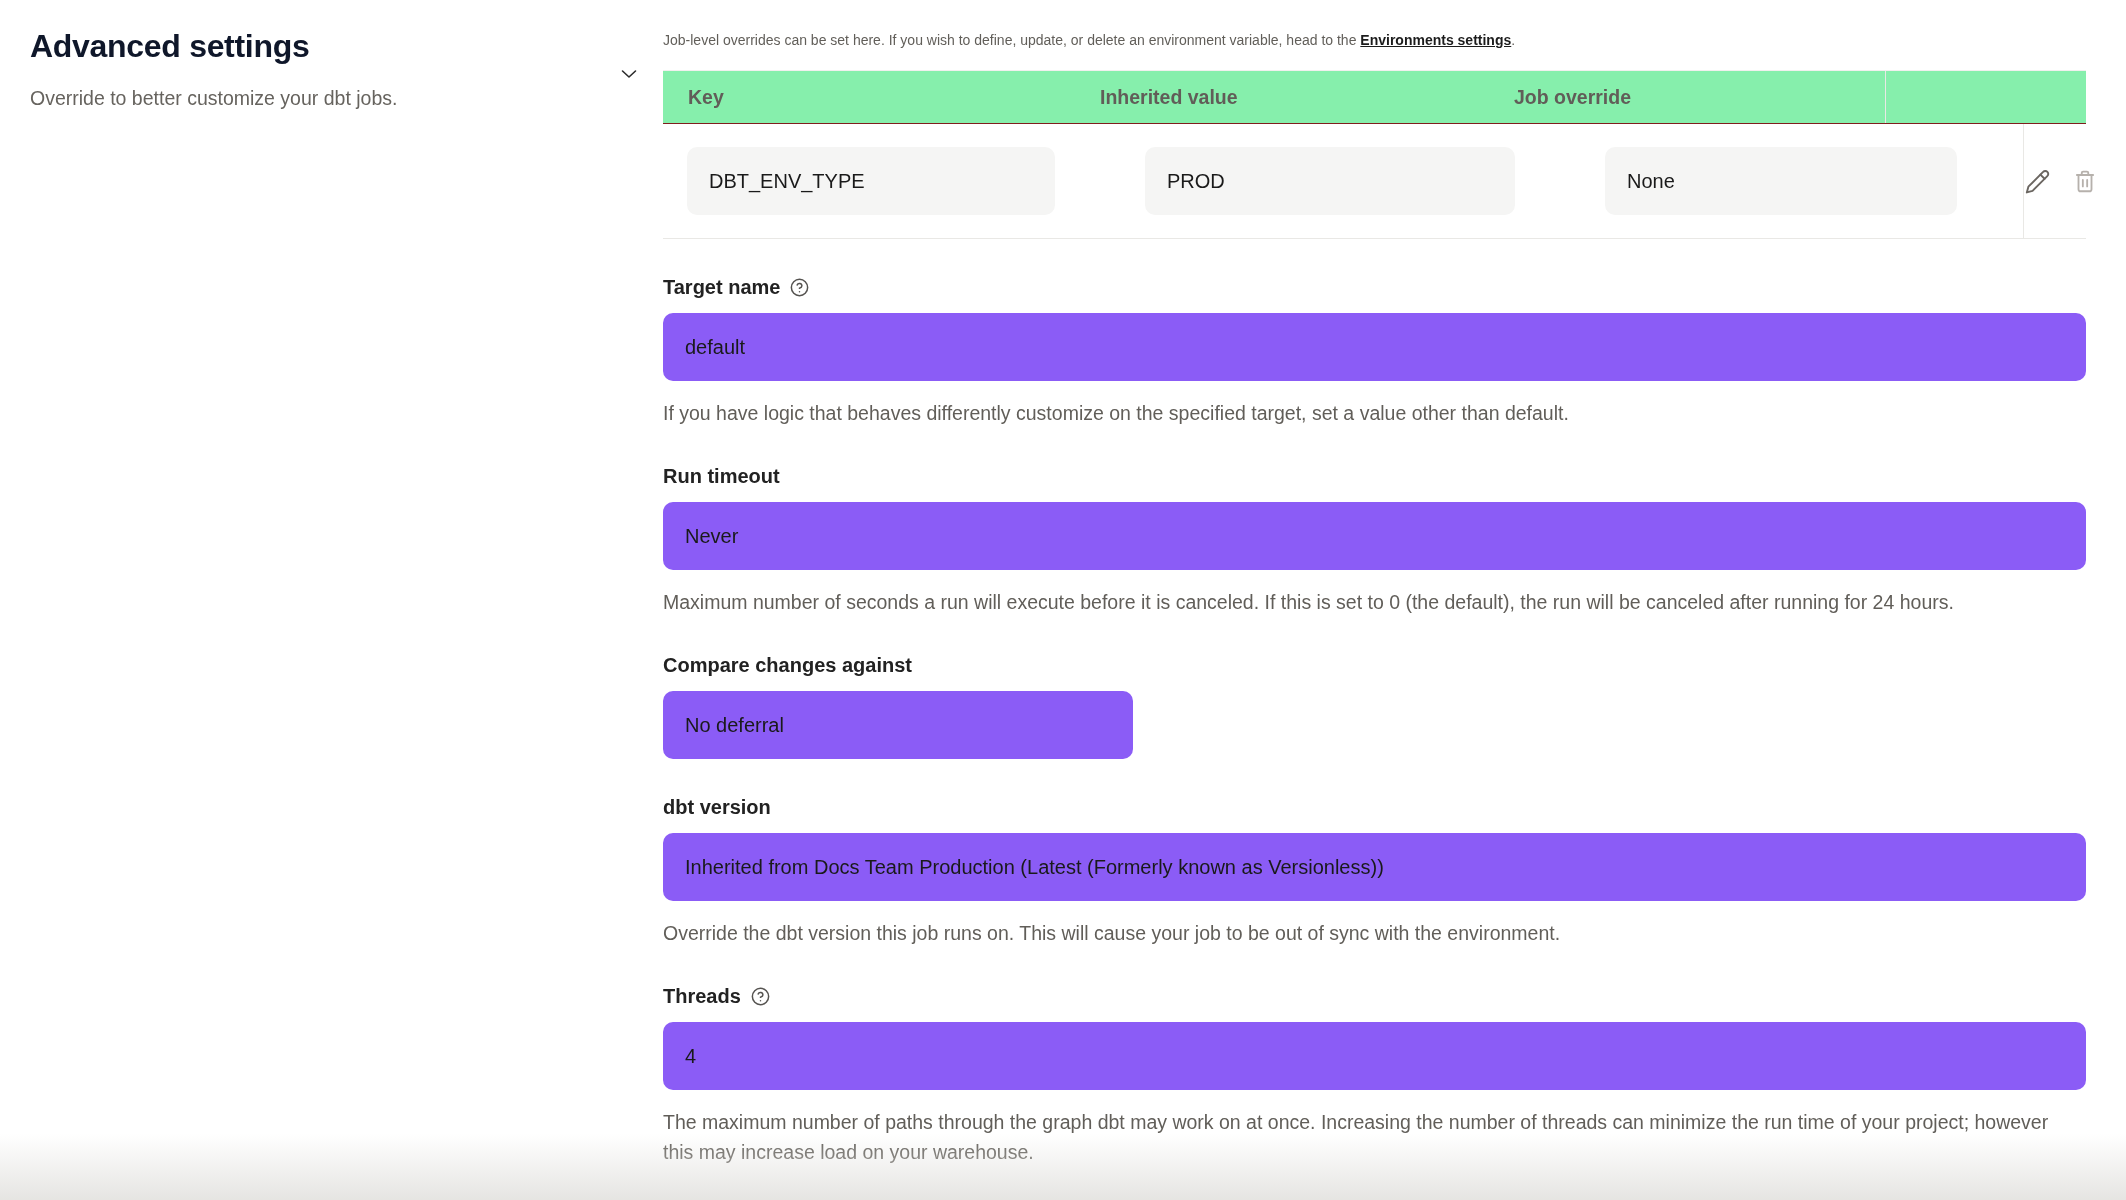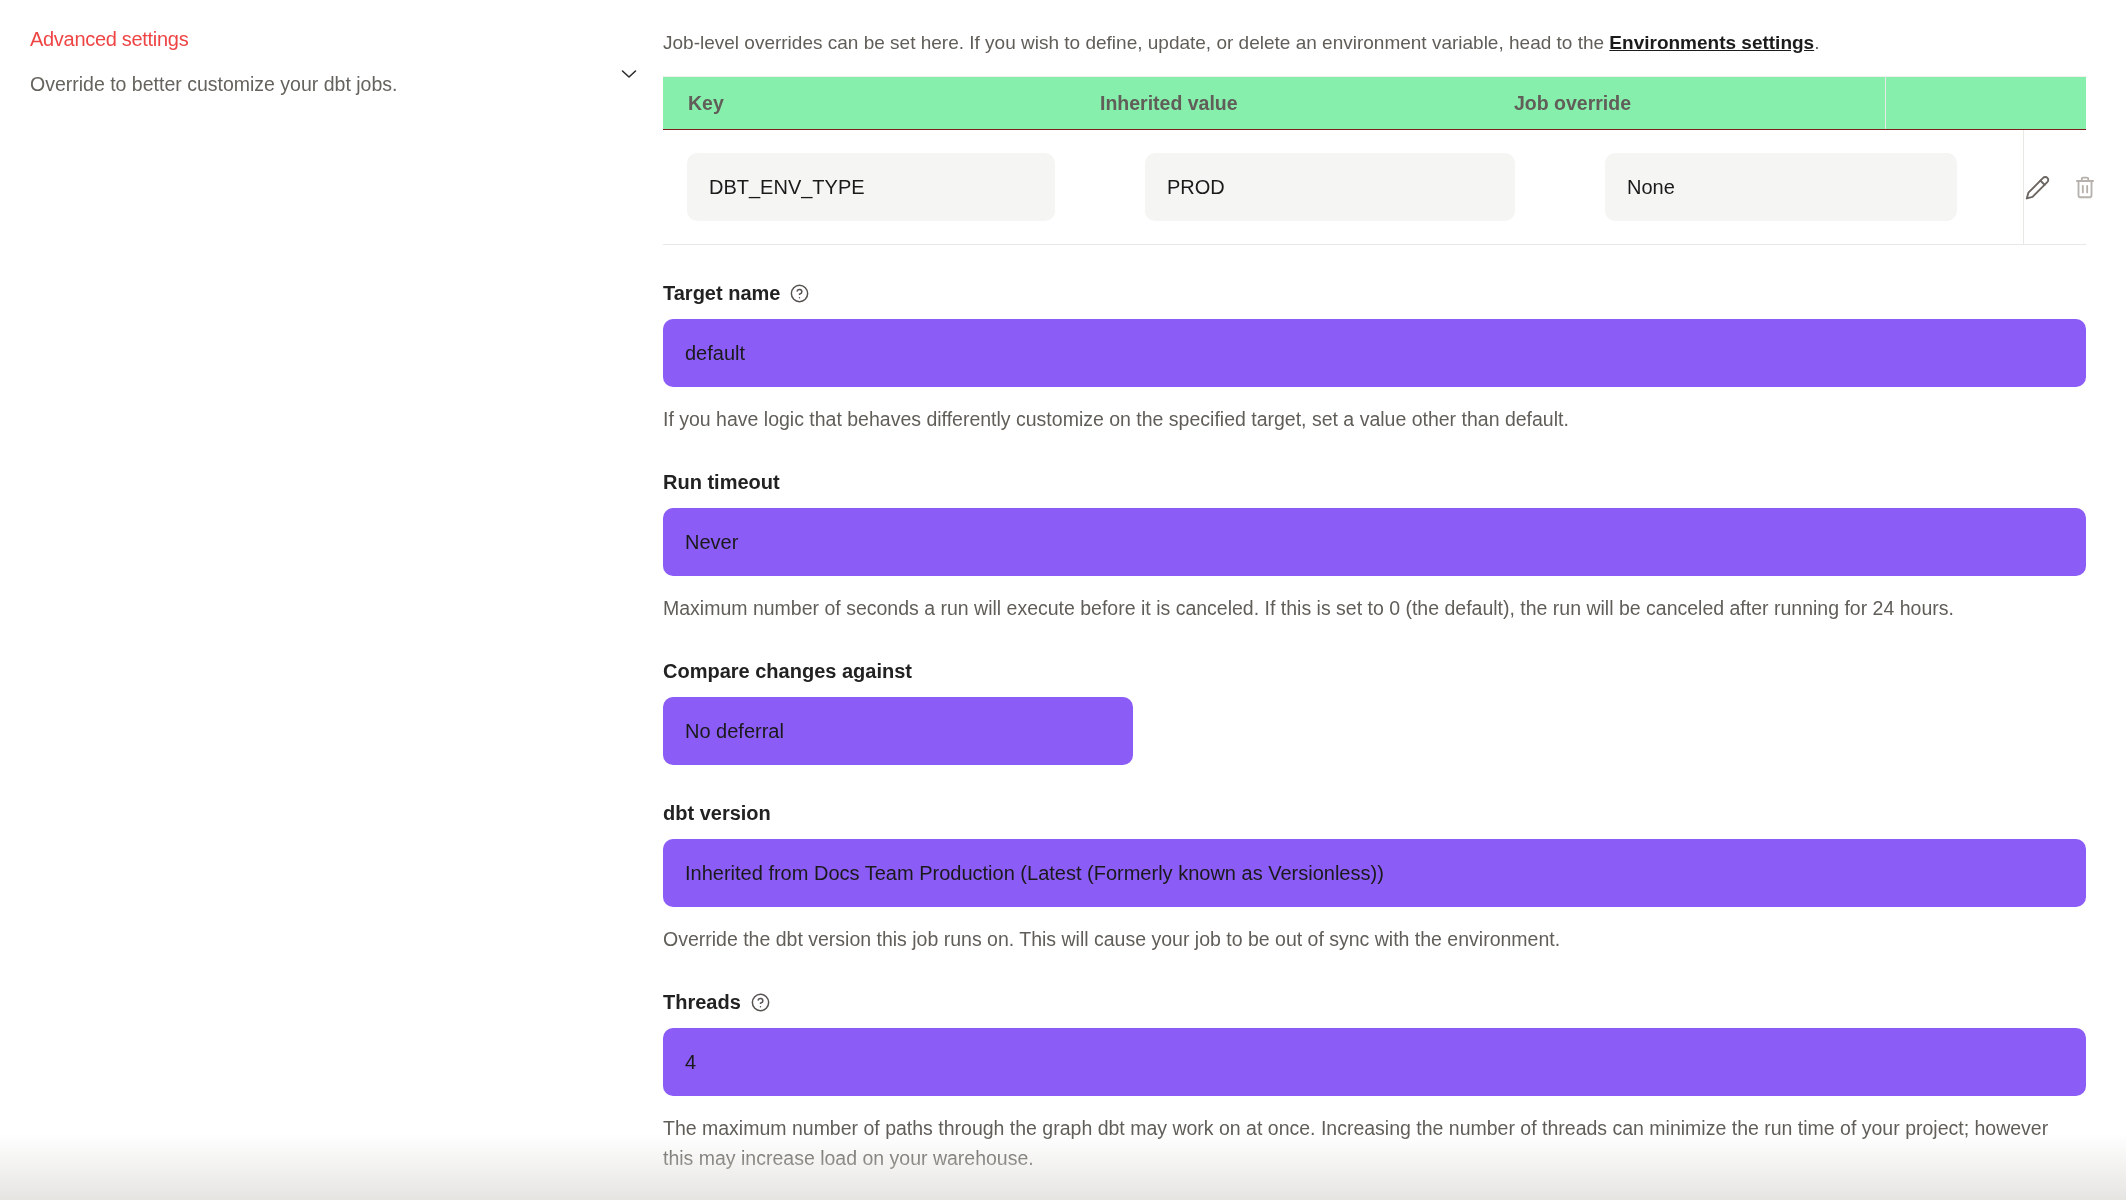--- a/index.html
+++ b/index.html
@@ -9,28 +9,28 @@
     background: #ffffff;
     font-family: "Liberation Sans", sans-serif;
     color: #1c1c1c;
     overflow: hidden;
     position: relative;
   }
   .page { display: flex; padding: 28px 40px 0 30px; }
 
   
   .left-col { width: 633px; flex: none; position: relative; padding-right: 60px; }
-  .page-title { font-size: 20px; font-weight: normal; margin: 0 0 22px 0; letter-spacing: -0.3px; color: #ef4444; }
+  .page-title { font-size: 32px; font-weight: bold; margin: 0 0 22px 0; letter-spacing: -0.3px; color: #0f172a; }
   .page-subtitle { font-size: 19.5px; color: #66635e; margin: 0; }
   .collapse-chevron { position: absolute; top: 34px; right: 22px; width: 24px; height: 24px; cursor: pointer; color: #2b2b2b; }
 
   
   .right-col { flex: 1; min-width: 0; padding-top: 4px; }
   .section-heading { font-size: 25px; font-weight: bold; margin: 0 0 17px 0; color: #1b1b1b; letter-spacing: -0.2px; }
-  .section-desc { font-size: 19px; color: #615e59; margin: 0 0 22px 0; }
+  .section-desc { font-size: 14px; color: #615e59; margin: 0 0 22px 0; }
   .section-desc a { color: #1c1c1c; font-weight: bold; text-decoration: underline; cursor: pointer; }
 
   
   .env-table { border-top: 1px solid #f1f0ee; width: 100%; }
   .thead, .trow { display: grid; grid-template-columns: 412px 414px 396px 1fr; }
   .thead { background: #86efac; height: 53px; align-items: center; border-bottom: 1px solid #7f1d1d; }
   .th { font-size: 19.5px; color: #615d58; font-weight: 600; padding-left: 25px; }
   .trow { height: 115px; align-items: center; border-bottom: 1px solid #e9e8e5; gap: 46px; }
   .pill {
     height: 68px; background: #f5f5f4; border-radius: 10px;

